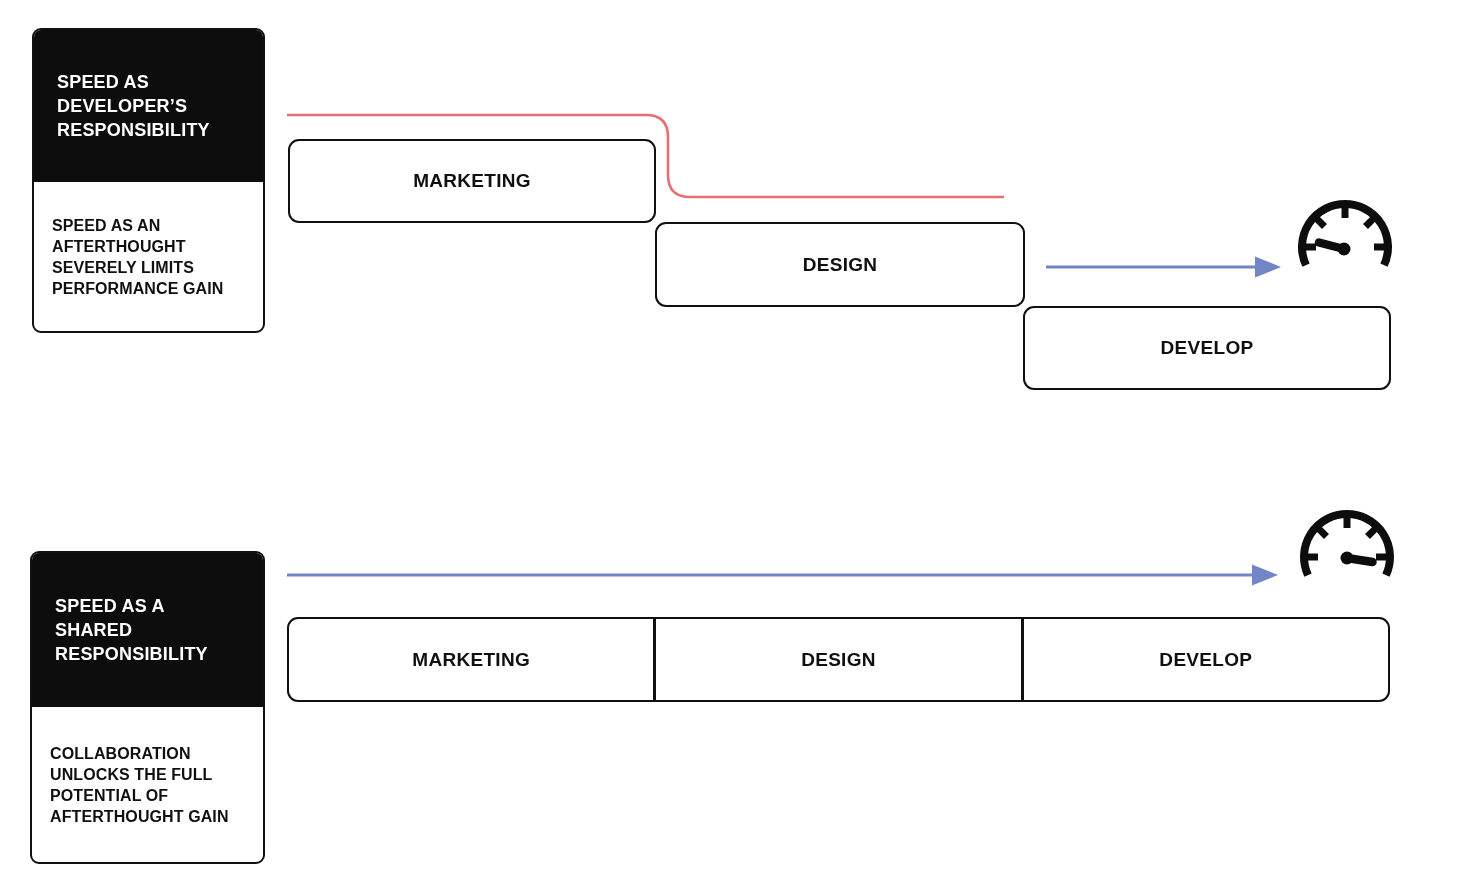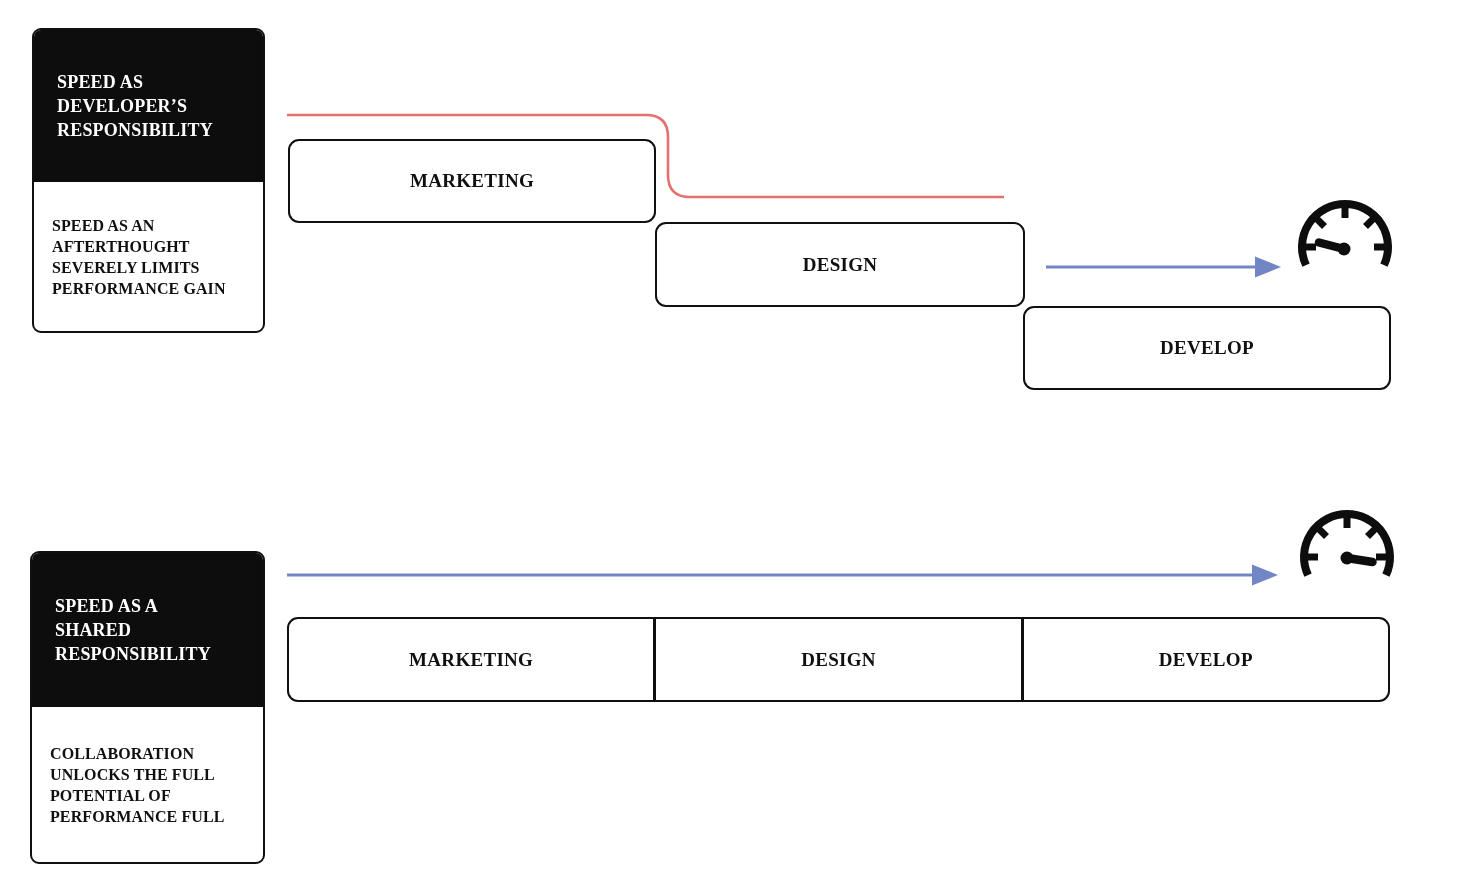--- a/index.html
+++ b/index.html
@@ -1,18 +1,18 @@
 <!DOCTYPE html>
 <html><head>
 <meta charset="utf-8">
 <style>
   html,body{margin:0;padding:0;background:#ffffff;}
   .canvas{
     position:relative;width:1464px;height:872px;background:#ffffff;overflow:hidden;
-    font-family:Liberation Serif, serif;color:#101010;
+    font-family:Liberation Sans, sans-serif;color:#101010;
   }
   
   .card{
     position:absolute;border:2px solid #101010;border-radius:9px;overflow:hidden;
     display:flex;flex-direction:column;background:#ffffff;box-sizing:border-box;
   }
   .card--top{left:32px;top:28px;width:233px;height:305px;}
   .card--bottom{left:30px;top:503px;width:235px;height:313px;margin-top:48px;}
   .card-head{
     background:#0d0d0d;color:#ffffff;display:flex;align-items:center;
@@ -102,21 +102,21 @@
     <circle cx="49" cy="53" r="6.5" fill="#0d0d0d"></circle>
   </svg>
 
   <div class="card card--bottom">
     <div class="card-head">SPEED AS A
 SHARED
 RESPONSIBILITY</div>
     <div class="card-body">COLLABORATION
 UNLOCKS THE FULL
 POTENTIAL OF
-PERFORMANCE FULL</div>
+AFTERTHOUGHT GAIN</div>
   </div>
 
   <div class="shared-row">
     <div class="shared-cell">
       <span>MARKETING</span>
     </div>
     <div class="shared-cell">
       <span>DESIGN</span>
     </div>
     <div class="shared-cell">

